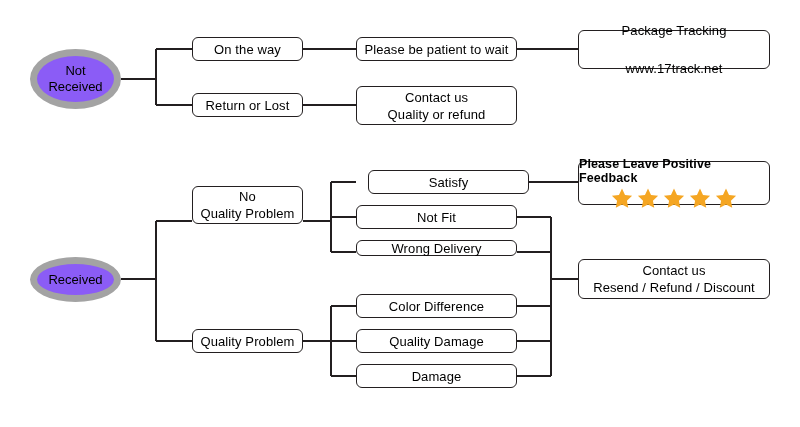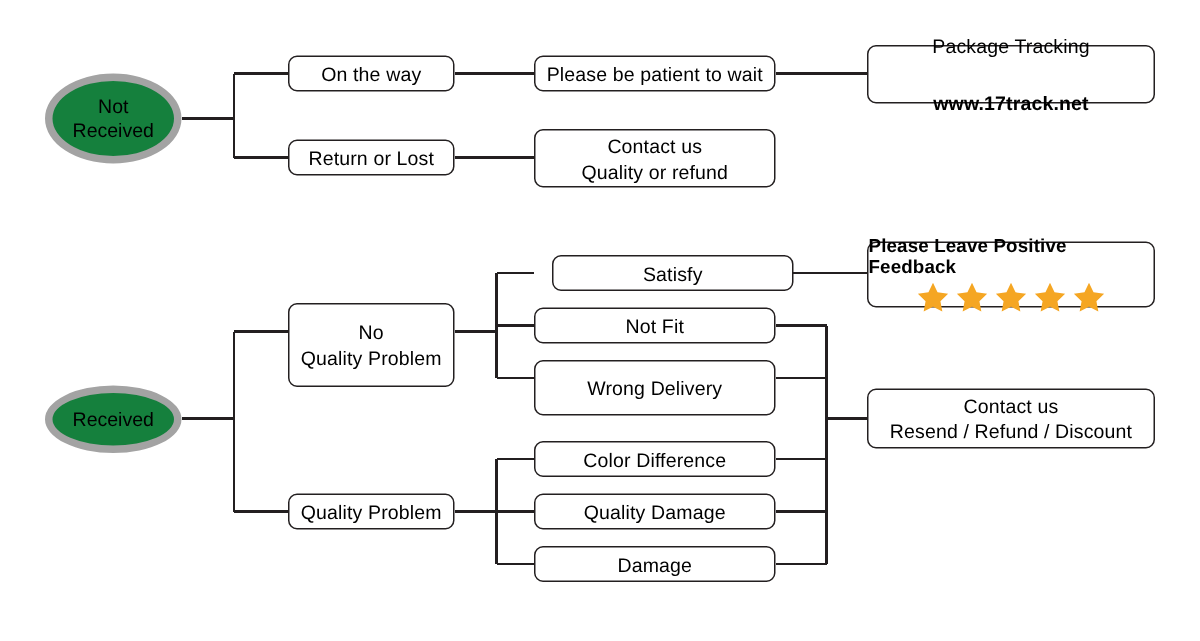--- a/index.html
+++ b/index.html
@@ -36,22 +36,22 @@
     justify-content: center;
     text-align: center;
     color: #000000;
     font-size: 13px;
     line-height: 17px;
     letter-spacing: 0.1px;
   }
   .ellipse {
     position: absolute;
     box-sizing: border-box;
-    border: 5px solid #a3a3a3;
-    background: #15803d;
+    border: 7px solid #a3a3a3;
+    background: #8b5cf6;
     border-radius: 50%;
     display: flex;
     align-items: center;
     justify-content: center;
     text-align: center;
     color: #000000;
     font-size: 13px;
     line-height: 16px;
   }
   .node span, .ellipse span { display: block; }
@@ -76,21 +76,21 @@
   .stars {
     display: flex;
     gap: 4px;
     line-height: 1;
   }
   .star {
     width: 22px;
     height: 22px;
     display: block;
   }
-  .bold { font-weight: bold; margin-top: 21px; }
+  .bold { font-weight: normal; margin-top: 21px; }
 </style>
 </head>
 <body>
 
 <div id="canvas">
 
   <svg class="lines" viewBox="0 0 800 427">
     <g stroke="#231f20" stroke-width="1.4" fill="none" shape-rendering="crispEdges">
 
       <line x1="121" y1="79" x2="156" y2="79"></line>
@@ -160,36 +160,36 @@
     <div>
       <span>Contact us</span>
       <span>Quality or refund</span>
     </div>
   </div>
 
   <div class="ellipse" style="left:30px; top:257px; width:91px; height:45px;">
     <span>Received</span>
   </div>
 
-  <div class="node" style="left:192px; top:202px; width:111px; height:56px;">
+  <div class="node" style="left:192px; top:186px; width:111px; height:38px;">
     <div>
       <span>No</span>
       <span>Quality Problem</span>
     </div>
   </div>
 
   <div class="node" style="left:356px; top:170px; width:161px; height:24px;margin-left:12px;">
     <span>Satisfy</span>
   </div>
 
   <div class="node" style="left:356px; top:205px; width:161px; height:24px;">
     <span>Not Fit</span>
   </div>
 
-  <div class="node" style="left:356px; top:240px; width:161px; height:37px;">
+  <div class="node" style="left:356px; top:240px; width:161px; height:16px;">
     <span>Wrong Delivery</span>
   </div>
 
   <div class="node" style="left:192px; top:329px; width:111px; height:24px;">
     <span>Quality Problem</span>
   </div>
 
   <div class="node" style="left:356px; top:294px; width:161px; height:24px;">
     <span>Color Difference</span>
   </div>

